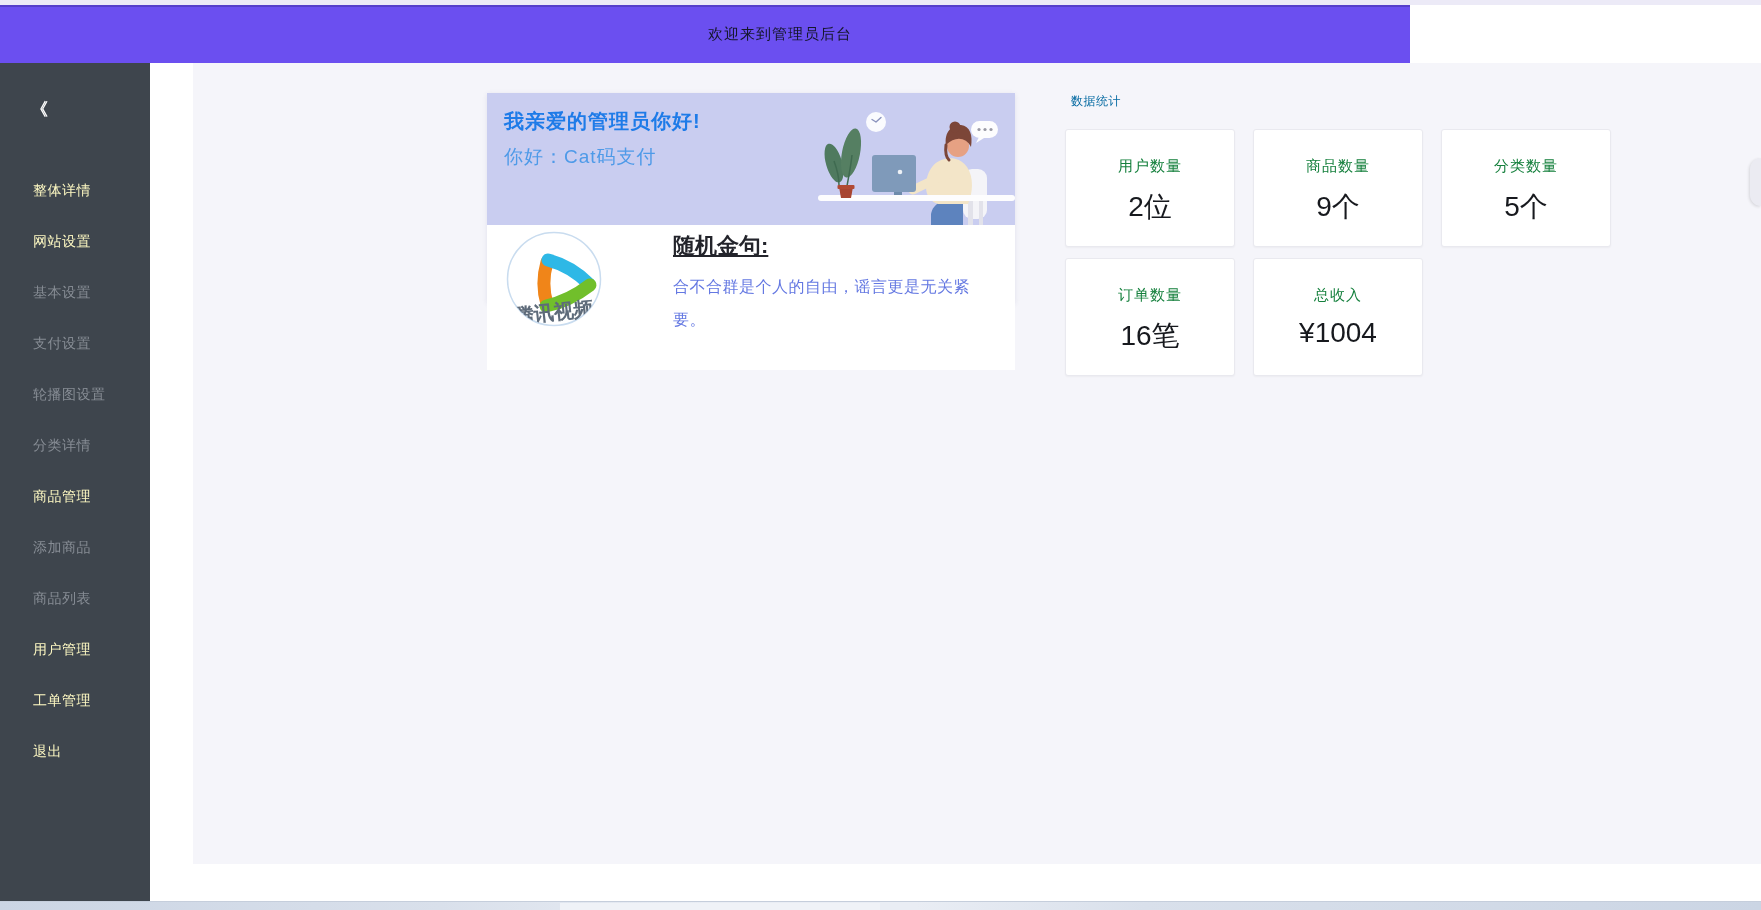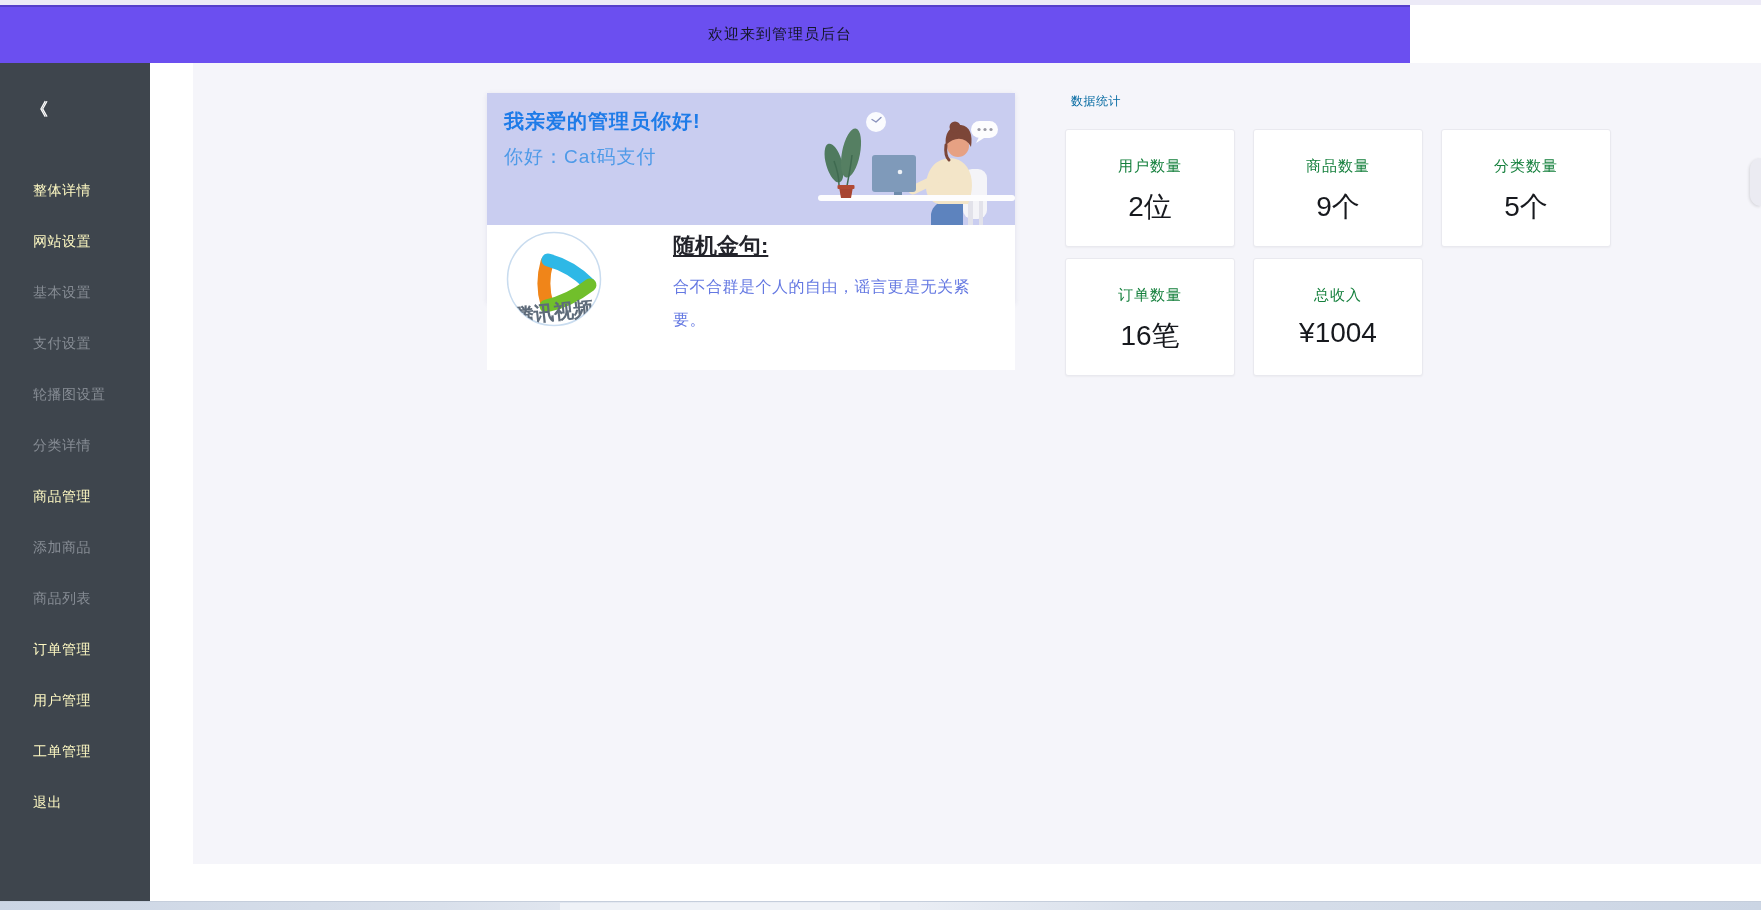--- a/index.html
+++ b/index.html
@@ -121,21 +121,20 @@
   <div class="menu" id="sidebar-menu">
       <div class="side-item primary">整体详情</div>
       <div class="side-item primary">网站设置</div>
       <div class="side-item secondary">基本设置</div>
       <div class="side-item secondary">支付设置</div>
       <div class="side-item secondary">轮播图设置</div>
       <div class="side-item secondary">分类详情</div>
       <div class="side-item primary">商品管理</div>
       <div class="side-item secondary">添加商品</div>
       <div class="side-item secondary">商品列表</div>
-      <div class="side-item primary">订单管理</div>
       <div class="side-item primary">用户管理</div>
       <div class="side-item primary">工单管理</div>
       <div class="side-item primary">退出</div>
     </div>
 </div>
 
 <div class="main">
 
   <div class="welcome-card">
     <div class="card-top">

